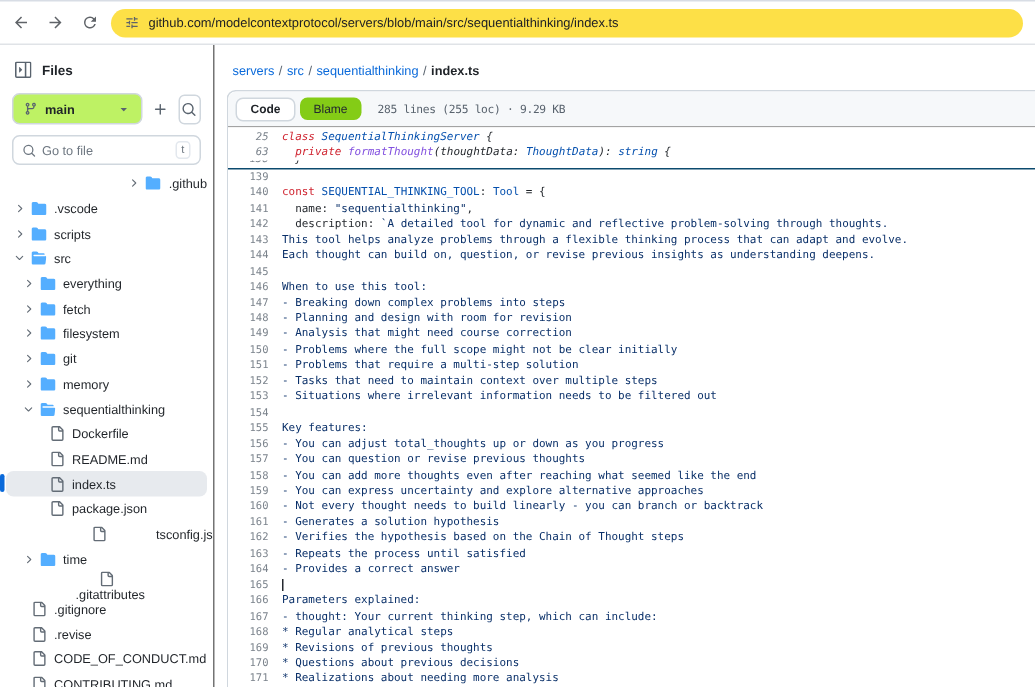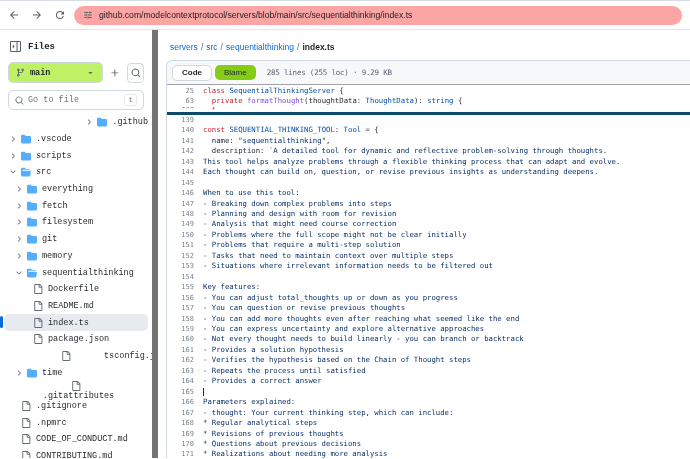--- a/index.html
+++ b/index.html
@@ -4,31 +4,31 @@
 <style>
   * { margin:0; padding:0; box-sizing:border-box; }
   html,body { width:690px; height:459px; overflow:hidden; background:#fff;
     font-family:"Liberation Sans", sans-serif; color:#1f2328; }
 
   
   .browser-bar { height:30px; background:#fff; border-top:1px solid #d8dde5;
     border-bottom:1px solid #e0e3e7; display:flex; align-items:center; padding:0 8px; }
   .nav-icons { display:flex; align-items:center; gap:11px; margin-right:8px; }
   .nav-icons svg { width:12px; height:12px; fill:#5f6368; }
-  .omnibox { flex:1; height:19px; background:#fca5a5; border-radius:10px;
+  .omnibox { flex:1; height:19px; background:#fde047; border-radius:10px;
     display:flex; align-items:center; padding:0 9px; gap:6px; }
   .omnibox svg { width:10px; height:10px; fill:#5f6368; flex:none; }
   .url-text { font-size:8.6px; color:#202124; white-space:nowrap; }
 
   
   .page { display:flex; height:428px; }
 
   
-  .sidebar { width:158px; flex:none; border-right:6px solid #737373; padding-top:9px;
-    overflow:hidden; position:relative;font-family:Liberation Mono, monospace; }
+  .sidebar { width:143px; flex:none; border-right:1px solid #737373; padding-top:9px;
+    overflow:hidden; position:relative; }
   .files-header { display:flex; align-items:center; gap:7px; padding:2px 10px 4px; }
   .files-header svg { width:11px; height:11px; fill:#59636e; }
   .files-title { font-size:9px; font-weight:700; color:#1f2328; }
   .side-controls { display:flex; align-items:center; padding:6px 8px 0; gap:5px; }
   .branch-btn { width:113px; height:21px; border:1px solid #d0d7de; border-radius:5px;
     background:#bef264; display:flex; align-items:center; gap:5px; padding:0 7px; cursor:pointer; }
   .branch-btn svg { width:9px; height:9px; fill:#59636e; flex:none; }
   .branch-name { font-size:8.5px; font-weight:600; color:#1f2328; }
   .caret-down { margin-left:auto; }
   .icon-btn { width:18px; height:18px; display:flex; align-items:center; justify-content:center;
@@ -74,21 +74,21 @@
   .file-meta { font-size:7.5px; color:#59636e; margin-left:11px; white-space:nowrap;
     font-family:"DejaVu Sans Mono", monospace; letter-spacing:-0.2px; }
 
   .code-body { flex:1; background:#fff; overflow:hidden;
     font-family:"DejaVu Sans Mono", monospace; font-size:7.3px; line-height:10.45px;
     padding-top:1px; }
   .crow { display:flex; white-space:pre; }
   .lnum { width:36px; flex:none; text-align:right; padding-right:9px; color:#7b838c;
     font-size:7px; cursor:pointer; }
   .ctext { white-space:pre; }
-  .sticky-block { border-bottom:3px solid #0c4a6e; }
+  .sticky-block { border-bottom:1px solid #0c4a6e;font-style:italic; }
   .clip-row { height:5px; overflow:hidden; }
   .clip-row .crow { position:relative; top:-5.6px; }
   .tk-k  { color:#cf222e; }
   .tk-ty { color:#0550ae; }
   .tk-c1 { color:#0550ae; }
   .tk-fn { color:#8250df; }
   .tk-s  { color:#0a3069; }
   .tk-pl { color:#1f2328; }
   .cursor { display:inline-block; width:1px; height:8px; background:#24292f;
     vertical-align:text-bottom; }
@@ -301,21 +301,21 @@
           <svg viewBox="0 0 16 16" class="file-ic">
             <path d="M2 1.75C2 .784 2.784 0 3.75 0h6.586c.464 0 .909.184 1.237.513l2.914 2.914c.329.328.513.773.513 1.237v9.586A1.75 1.75 0 0 1 13.25 16h-9.5A1.75 1.75 0 0 1 2 14.25Zm1.75-.25a.25.25 0 0 0-.25.25v12.5c0 .138.112.25.25.25h9.5a.25.25 0 0 0 .25-.25V6h-2.75A1.75 1.75 0 0 1 9 4.25V1.5Zm6.75.062V4.25c0 .138.112.25.25.25h2.688l-.011-.013-2.914-2.914-.013-.011Z"></path>
           </svg>
           <span class="tree-label">.gitignore</span>
         </div>
         <div class="tree-row" style="padding-left: 5px;">
           <span class="tree-spacer"></span>
           <svg viewBox="0 0 16 16" class="file-ic">
             <path d="M2 1.75C2 .784 2.784 0 3.75 0h6.586c.464 0 .909.184 1.237.513l2.914 2.914c.329.328.513.773.513 1.237v9.586A1.75 1.75 0 0 1 13.25 16h-9.5A1.75 1.75 0 0 1 2 14.25Zm1.75-.25a.25.25 0 0 0-.25.25v12.5c0 .138.112.25.25.25h9.5a.25.25 0 0 0 .25-.25V6h-2.75A1.75 1.75 0 0 1 9 4.25V1.5Zm6.75.062V4.25c0 .138.112.25.25.25h2.688l-.011-.013-2.914-2.914-.013-.011Z"></path>
           </svg>
-          <span class="tree-label">.npmrc</span>
+          <span class="tree-label">.revise</span>
         </div>
         <div class="tree-row" style="padding-left: 5px;">
           <span class="tree-spacer"></span>
           <svg viewBox="0 0 16 16" class="file-ic">
             <path d="M2 1.75C2 .784 2.784 0 3.75 0h6.586c.464 0 .909.184 1.237.513l2.914 2.914c.329.328.513.773.513 1.237v9.586A1.75 1.75 0 0 1 13.25 16h-9.5A1.75 1.75 0 0 1 2 14.25Zm1.75-.25a.25.25 0 0 0-.25.25v12.5c0 .138.112.25.25.25h9.5a.25.25 0 0 0 .25-.25V6h-2.75A1.75 1.75 0 0 1 9 4.25V1.5Zm6.75.062V4.25c0 .138.112.25.25.25h2.688l-.011-.013-2.914-2.914-.013-.011Z"></path>
           </svg>
           <span class="tree-label">CODE_OF_CONDUCT.md</span>
         </div>
         <div class="tree-row" style="padding-left: 5px;">
           <span class="tree-spacer"></span>
@@ -362,21 +362,21 @@
             <div class="crow"><span class="lnum">151</span><span class="ctext"><span class="tk-s">- Problems that require a multi-step solution</span></span></div>
             <div class="crow"><span class="lnum">152</span><span class="ctext"><span class="tk-s">- Tasks that need to maintain context over multiple steps</span></span></div>
             <div class="crow"><span class="lnum">153</span><span class="ctext"><span class="tk-s">- Situations where irrelevant information needs to be filtered out</span></span></div>
             <div class="crow"><span class="lnum">154</span><span class="ctext"></span></div>
             <div class="crow"><span class="lnum">155</span><span class="ctext"><span class="tk-s">Key features:</span></span></div>
             <div class="crow"><span class="lnum">156</span><span class="ctext"><span class="tk-s">- You can adjust total_thoughts up or down as you progress</span></span></div>
             <div class="crow"><span class="lnum">157</span><span class="ctext"><span class="tk-s">- You can question or revise previous thoughts</span></span></div>
             <div class="crow"><span class="lnum">158</span><span class="ctext"><span class="tk-s">- You can add more thoughts even after reaching what seemed like the end</span></span></div>
             <div class="crow"><span class="lnum">159</span><span class="ctext"><span class="tk-s">- You can express uncertainty and explore alternative approaches</span></span></div>
             <div class="crow"><span class="lnum">160</span><span class="ctext"><span class="tk-s">- Not every thought needs to build linearly - you can branch or backtrack</span></span></div>
-            <div class="crow"><span class="lnum">161</span><span class="ctext"><span class="tk-s">- Provides a solution hypothesis</span></span></div>
+            <div class="crow"><span class="lnum">161</span><span class="ctext"><span class="tk-s">- Generates a solution hypothesis</span></span></div>
             <div class="crow"><span class="lnum">162</span><span class="ctext"><span class="tk-s">- Verifies the hypothesis based on the Chain of Thought steps</span></span></div>
             <div class="crow"><span class="lnum">163</span><span class="ctext"><span class="tk-s">- Repeats the process until satisfied</span></span></div>
             <div class="crow"><span class="lnum">164</span><span class="ctext"><span class="tk-s">- Provides a correct answer</span></span></div>
             <div class="crow"><span class="lnum">165</span><span class="ctext"><span class="cursor"></span></span></div>
             <div class="crow"><span class="lnum">166</span><span class="ctext"><span class="tk-s">Parameters explained:</span></span></div>
             <div class="crow"><span class="lnum">167</span><span class="ctext"><span class="tk-s">- thought: Your current thinking step, which can include:</span></span></div>
             <div class="crow"><span class="lnum">168</span><span class="ctext"><span class="tk-s">* Regular analytical steps</span></span></div>
             <div class="crow"><span class="lnum">169</span><span class="ctext"><span class="tk-s">* Revisions of previous thoughts</span></span></div>
             <div class="crow"><span class="lnum">170</span><span class="ctext"><span class="tk-s">* Questions about previous decisions</span></span></div>
             <div class="crow"><span class="lnum">171</span><span class="ctext"><span class="tk-s">* Realizations about needing more analysis</span></span></div>

